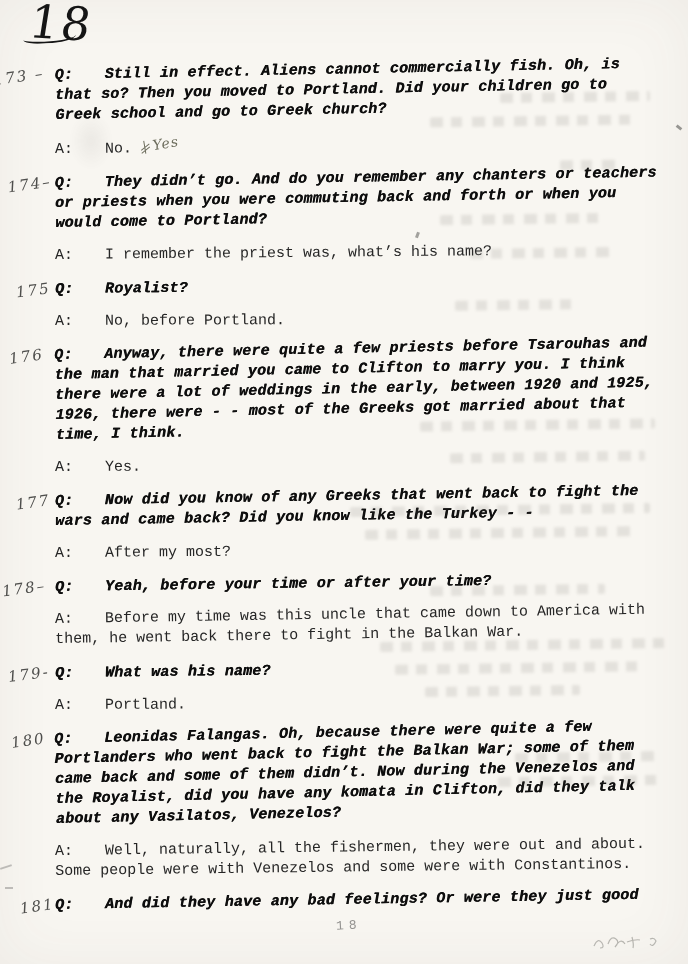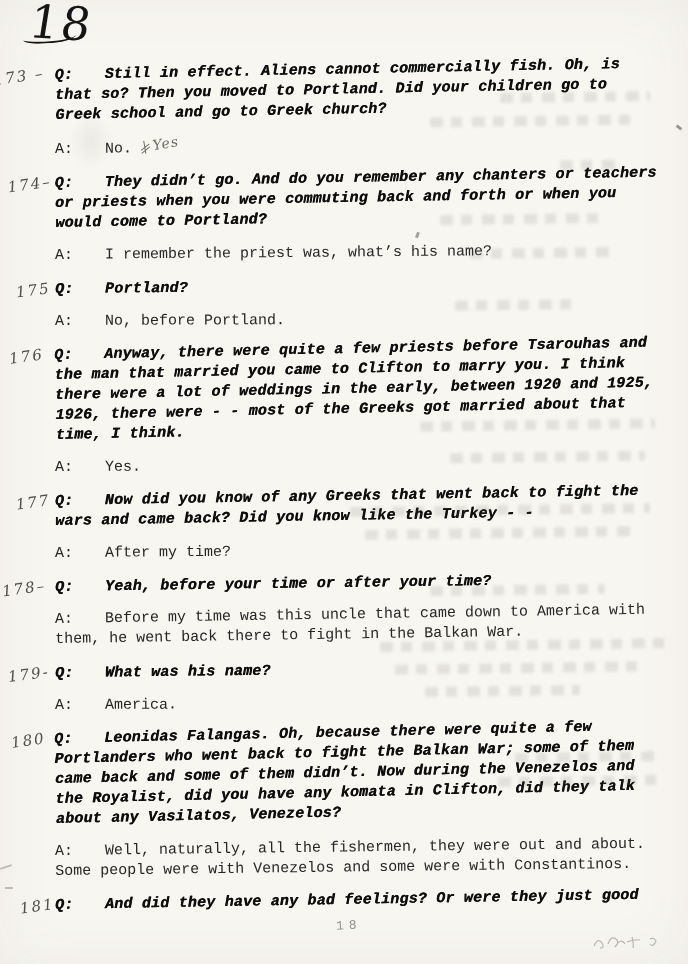--- a/index.html
+++ b/index.html
@@ -84,21 +84,21 @@
         <span class="mnum" style="left: -47px;">174–</span>
         <div class="line"><span class="spk">Q:</span><span>They didn’t go. And do you remember any chanters or teachers</span></div>
         <div class="line">or priests when you were commuting back and forth or when you</div>
         <div class="line">would come to Portland?</div>
       </div>
       <div class="qa a" style="transform: rotate(-0.5deg);">
         <div class="line"><span class="spk">A:</span><span>I remember the priest was, what’s his name?</span></div>
       </div>
       <div class="qa q" style="transform: rotate(-0.5deg);">
         <span class="mnum" style="left: -39px;">175</span>
-        <div class="line"><span class="spk">Q:</span><span>Portland?</span></div>
+        <div class="line"><span class="spk">Q:</span><span>Royalist?</span></div>
       </div>
       <div class="qa a" style="transform: rotate(-0.2deg);">
         <div class="line"><span class="spk">A:</span><span>No, before Portland.</span></div>
       </div>
       <div class="qa q" style="transform: rotate(-1.2deg);">
         <span class="mnum" style="left: -45px;">176</span>
         <div class="line"><span class="spk">Q:</span><span>Anyway, there were quite a few priests before Tsarouhas and</span></div>
         <div class="line">the man that married you came to Clifton to marry you. I think</div>
         <div class="line">there were a lot of weddings in the early, between 1920 and 1925,</div>
         <div class="line">1926, there were - - most of the Greeks got married about that</div>
@@ -106,36 +106,36 @@
       </div>
       <div class="qa a" style="transform: rotate(-0.2deg);">
         <div class="line"><span class="spk">A:</span><span>Yes.</span></div>
       </div>
       <div class="qa q" style="transform: rotate(-1deg);">
         <span class="mnum" style="left: -39px;">177</span>
         <div class="line"><span class="spk">Q:</span><span>Now did you know of any Greeks that went back to fight the</span></div>
         <div class="line">wars and came back? Did you know like the Turkey - -</div>
       </div>
       <div class="qa a" style="transform: rotate(-0.4deg);">
-        <div class="line"><span class="spk">A:</span><span>After my time?</span></div>
+        <div class="line"><span class="spk">A:</span><span>After my most?</span></div>
       </div>
       <div class="qa q" style="transform: rotate(-0.8deg);">
         <span class="mnum" style="left: -53px;">178–</span>
         <div class="line"><span class="spk">Q:</span><span>Yeah, before your time or after your time?</span></div>
       </div>
       <div class="qa a" style="transform: rotate(-0.9deg);">
         <div class="line"><span class="spk">A:</span><span>Before my time was this uncle that came down to America with</span></div>
         <div class="line">them, he went back there to fight in the Balkan War.</div>
       </div>
       <div class="qa q" style="transform: rotate(-0.6deg);">
         <span class="mnum" style="left: -47px;">179-</span>
         <div class="line"><span class="spk">Q:</span><span>What was his name?</span></div>
       </div>
       <div class="qa a" style="transform: rotate(-0.2deg);">
-        <div class="line"><span class="spk">A:</span><span>America.</span></div>
+        <div class="line"><span class="spk">A:</span><span>Portland.</span></div>
       </div>
       <div class="qa q" style="transform: rotate(-1.3deg);">
         <span class="mnum" style="left: -43px;">180</span>
         <div class="line"><span class="spk">Q:</span><span>Leonidas Falangas. Oh, because there were quite a few</span></div>
         <div class="line">Portlanders who went back to fight the Balkan War; some of them</div>
         <div class="line">came back and some of them didn’t. Now during the Venezelos and</div>
         <div class="line">the Royalist, did you have any komata in Clifton, did they talk</div>
         <div class="line">about any Vasilatos, Venezelos?</div>
       </div>
       <div class="qa a" style="transform: rotate(-0.7deg);">

